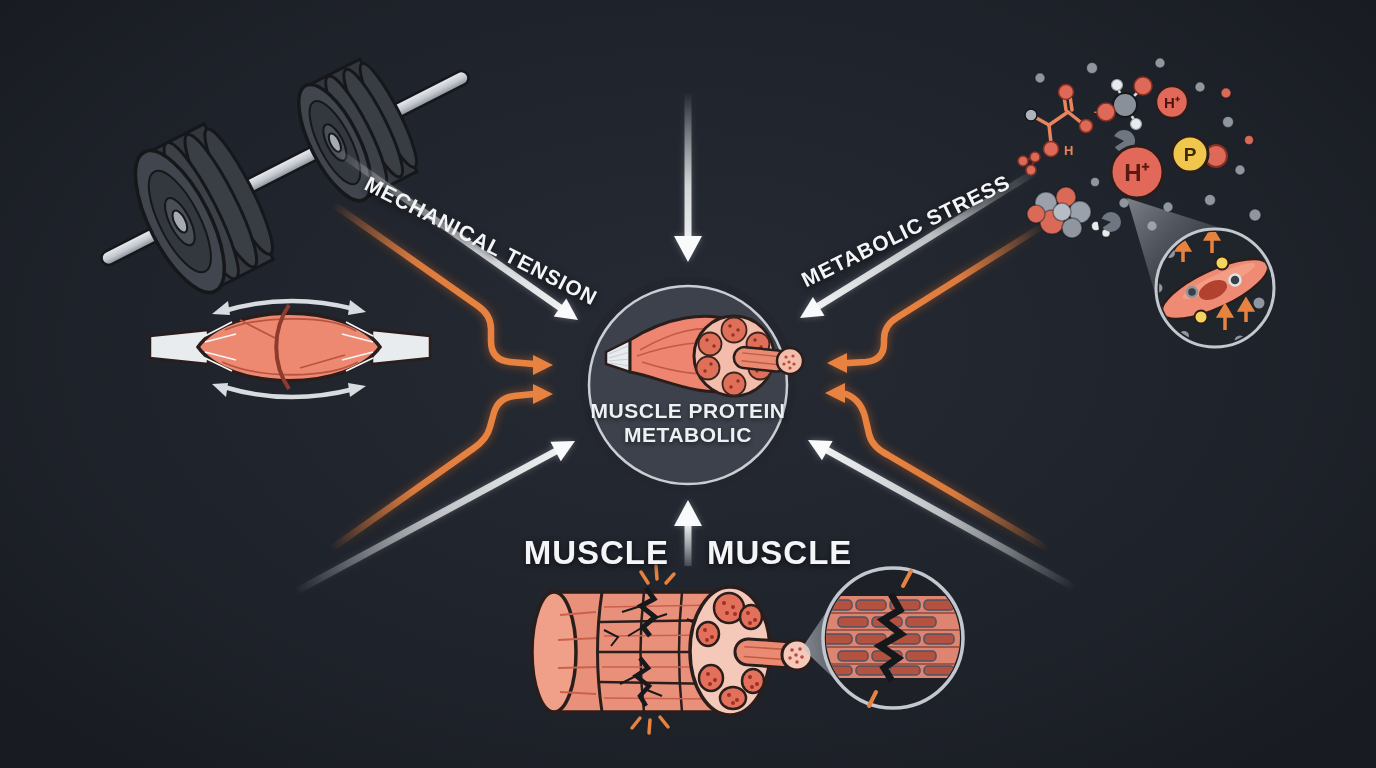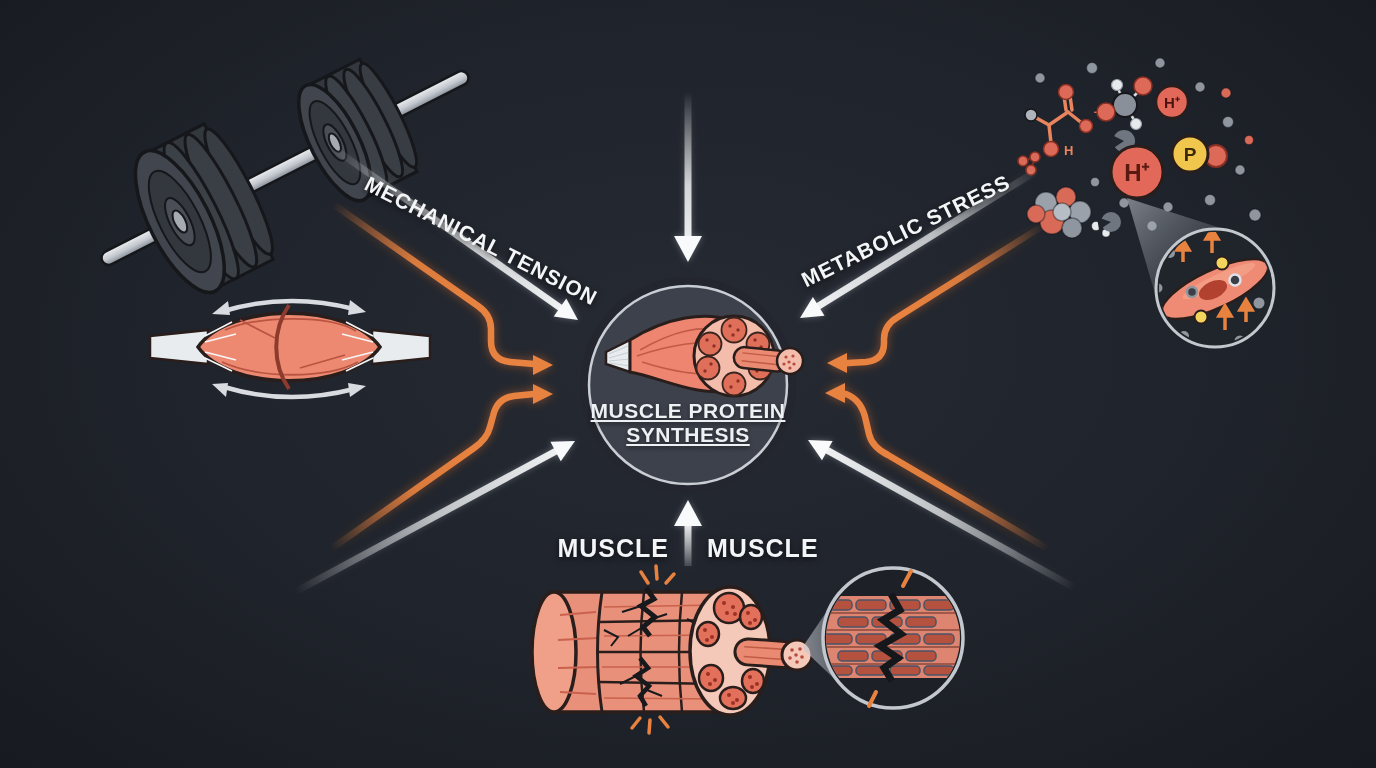--- a/index.html
+++ b/index.html
@@ -9,26 +9,25 @@
     font-family:"Liberation Sans",sans-serif;
   }
   svg{position:absolute;left:0;top:0;}
   .lbl{
     position:absolute;color:#f3f5f7;font-weight:700;text-align:center;
     letter-spacing:1px;text-shadow:0 2px 6px rgba(0,0,0,.65);white-space:nowrap;
     user-select:none;
   }
   .lbl-mech{left:311px;top:229px;width:340px;font-size:21px;transform:rotate(27deg);}
   .lbl-metab{left:746px;top:219px;width:320px;font-size:21px;transform:rotate(-26deg);}
-  .lbl-damage{left:508px;top:534px;width:360px;font-size:25px;display:flex;justify-content:center;gap:38px;}
+  .lbl-damage{left:508px;top:534px;width:360px;font-size:33px;display:flex;justify-content:center;gap:38px;}
   .center-text{
     position:absolute;left:588px;top:399px;width:200px;text-align:center;
     color:#eef1f4;font-weight:700;font-size:21px;line-height:24px;letter-spacing:.5px;
     text-shadow:0 2px 4px rgba(0,0,0,.5);
-    text-decoration:underline;
   }
 </style>
 </head>
 <body>
 
 <div class="canvas">
 <svg width="1376" height="768" viewBox="0 0 1376 768">
   <defs>
     <linearGradient id="gradBar" x1="0" y1="-7" x2="0" y2="7" gradientUnits="userSpaceOnUse">
       <stop offset="0" stop-color="#eceef1"></stop>
@@ -530,15 +529,15 @@
 </svg>
 
 <div class="lbl lbl-mech">MECHANICAL TENSION</div>
 <div class="lbl lbl-metab">METABOLIC STRESS</div>
 <div class="lbl lbl-damage">
   <span>MUSCLE</span>
   <span>MUSCLE</span>
 </div>
 <div class="center-text">
   <div>MUSCLE PROTEIN</div>
-  <div>SYNTHESIS</div>
+  <div>METABOLIC</div>
 </div>
 </div>
 
 </body></html>

